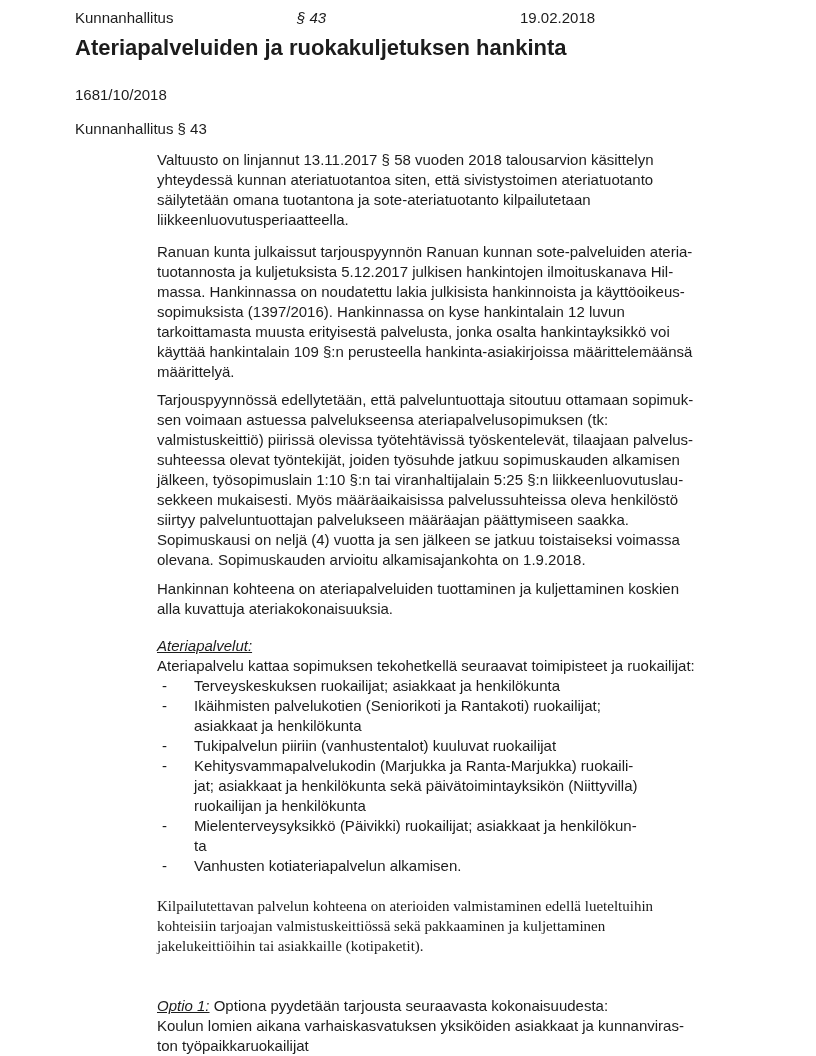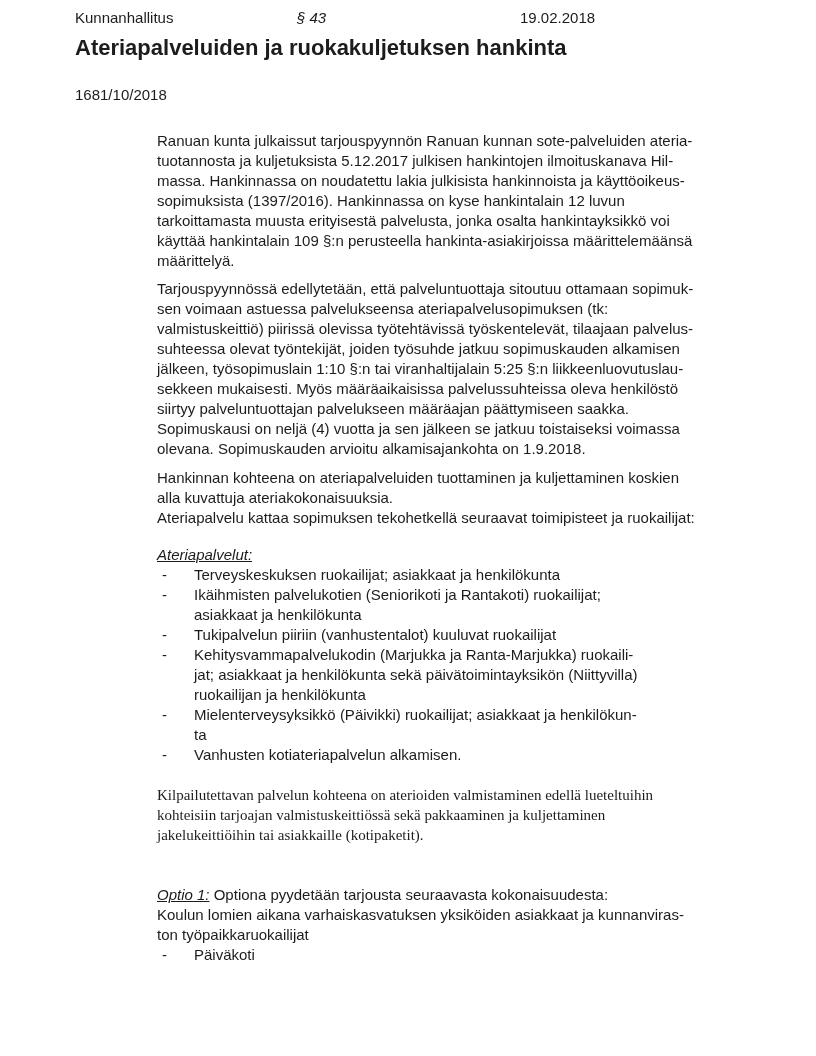--- a/index.html
+++ b/index.html
@@ -47,21 +47,21 @@
     margin: 14px 0 0 75px;
   }
 
   
   .body-block {
     margin-left: 157px;
     margin-right: 55px;
     white-space: pre-line;
   }
   .p1 { margin-top: 11px; }
-  .p2 { margin-top: 26px; }
+  .p2 { margin-top: 12px; }
   .p3 { margin-top: 8px; }
   .p4 { margin-top: 9px; }
   .section-heading {
     margin-top: 17px;
     font-style: italic;
     text-decoration: underline;
   }
   .p5 { margin-top: 20px; font-family: Liberation Serif, serif; }
   .optio-line { margin-top: 20px; }
   .optio-label {
@@ -89,21 +89,26 @@
 <div class="page">
 
   <div class="header-row">
     <span class="header-left">Kunnanhallitus</span>
     <span class="header-center">§ 43</span>
     <span class="header-right">19.02.2018</span>
   </div>
 
   <div class="doc-title">Ateriapalveluiden ja ruokakuljetuksen hankinta</div>
   <div class="doc-number">1681/10/2018</div>
+  <div class="doc-meta">Kunnanhallitus § 43</div>
 
+  <div class="body-block p1">Valtuusto on linjannut 13.11.2017 § 58 vuoden 2018 talousarvion käsittelyn
+yhteydessä kunnan ateriatuotantoa siten, että sivistystoimen ateriatuotanto
+säilytetään omana tuotantona ja sote-ateriatuotanto kilpailutetaan
+liikkeenluovutusperiaatteella.</div>
 
   <div class="body-block p2">Ranuan kunta julkaissut tarjouspyynnön Ranuan kunnan sote-palveluiden ateria-
 tuotannosta ja kuljetuksista 5.12.2017 julkisen hankintojen ilmoituskanava Hil-
 massa. Hankinnassa on noudatettu lakia julkisista hankinnoista ja käyttöoikeus-
 sopimuksista (1397/2016). Hankinnassa on kyse hankintalain 12 luvun
 tarkoittamasta muusta erityisestä palvelusta, jonka osalta hankintayksikkö voi
 käyttää hankintalain 109 §:n perusteella hankinta-asiakirjoissa määrittelemäänsä
 määrittelyä.</div>
 
   <div class="body-block p3">Tarjouspyynnössä edellytetään, että palveluntuottaja sitoutuu ottamaan sopimuk-
@@ -112,22 +117,22 @@
 suhteessa olevat työntekijät, joiden työsuhde jatkuu sopimuskauden alkamisen
 jälkeen, työsopimuslain 1:10 §:n tai viranhaltijalain 5:25 §:n liikkeenluovutuslau-
 sekkeen mukaisesti. Myös määräaikaisissa palvelussuhteissa oleva henkilöstö
 siirtyy palveluntuottajan palvelukseen määräajan päättymiseen saakka.
 Sopimuskausi on neljä (4) vuotta ja sen jälkeen se jatkuu toistaiseksi voimassa
 olevana. Sopimuskauden arvioitu alkamisajankohta on 1.9.2018.</div>
 
   <div class="body-block p4">Hankinnan kohteena on ateriapalveluiden tuottaminen ja kuljettaminen koskien
 alla kuvattuja ateriakokonaisuuksia.</div>
 
+  <div class="body-block section-heading">Ateriapalvelut:</div>
   <div class="body-block">Ateriapalvelu kattaa sopimuksen tekohetkellä seuraavat toimipisteet ja ruokailijat:</div>
-  <div class="body-block section-heading">Ateriapalvelut:</div>
 
   <div class="bullet-list">
     <div class="bullet-item">
       <span class="bullet-marker">-</span>
       <span class="bullet-text">Terveyskeskuksen ruokailijat; asiakkaat ja henkilökunta</span>
     </div>
     <div class="bullet-item">
       <span class="bullet-marker">-</span>
       <span class="bullet-text">Ikäihmisten palvelukotien (Seniorikoti ja Rantakoti) ruokailijat;
 asiakkaat ja henkilökunta</span>

